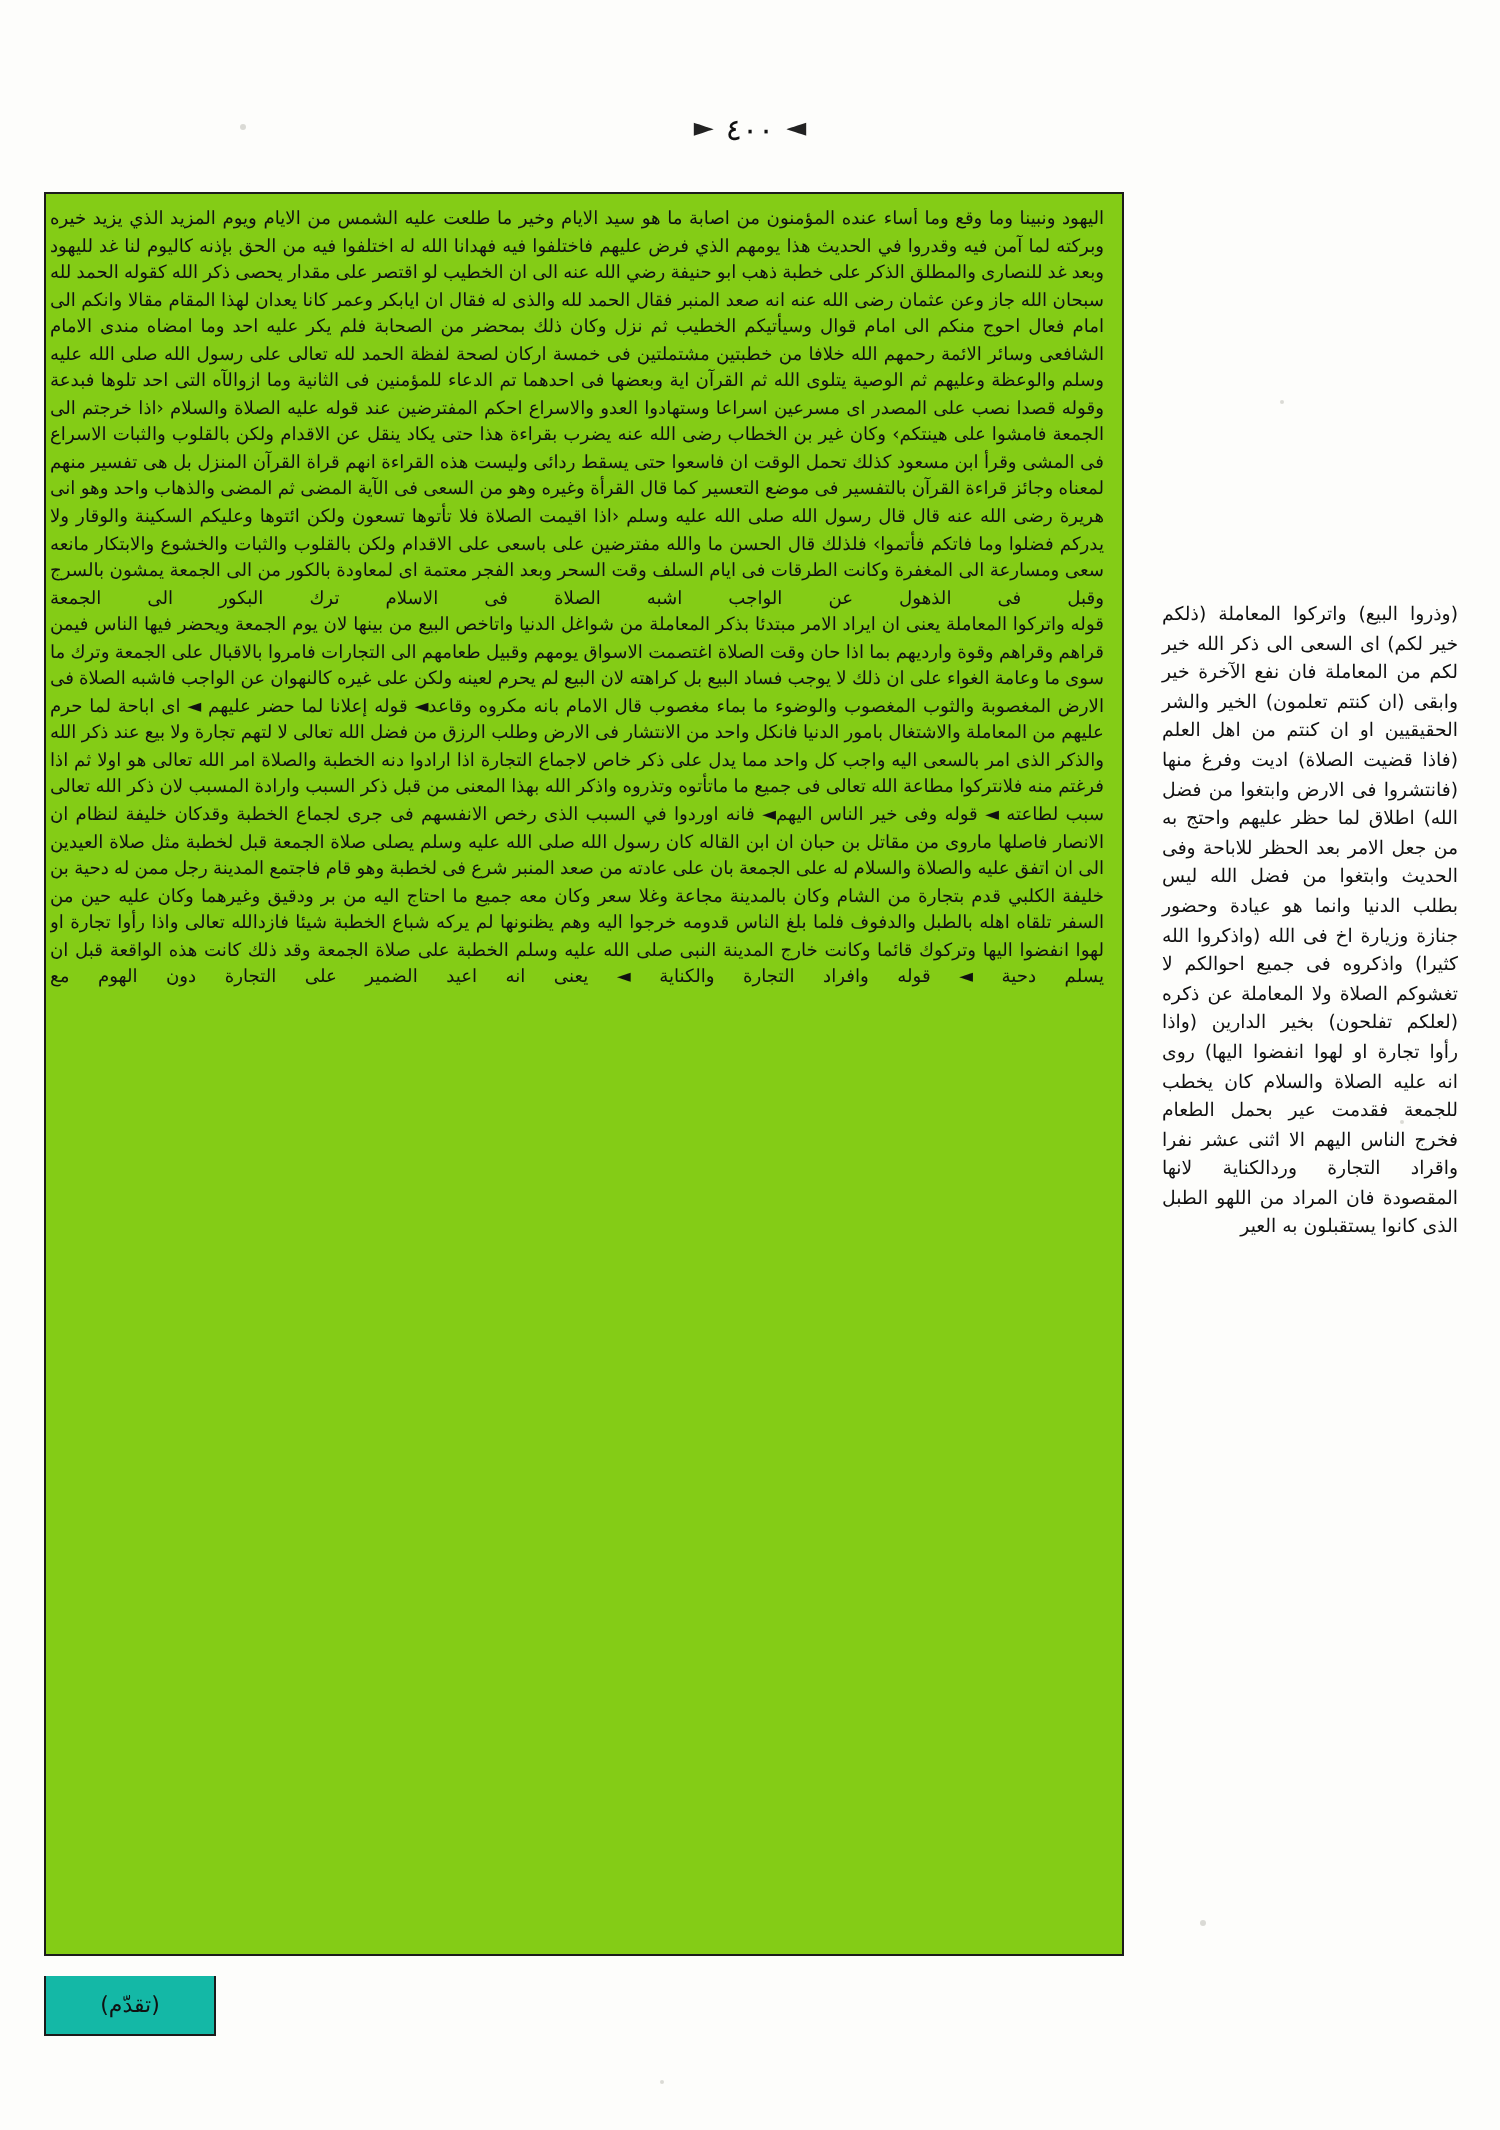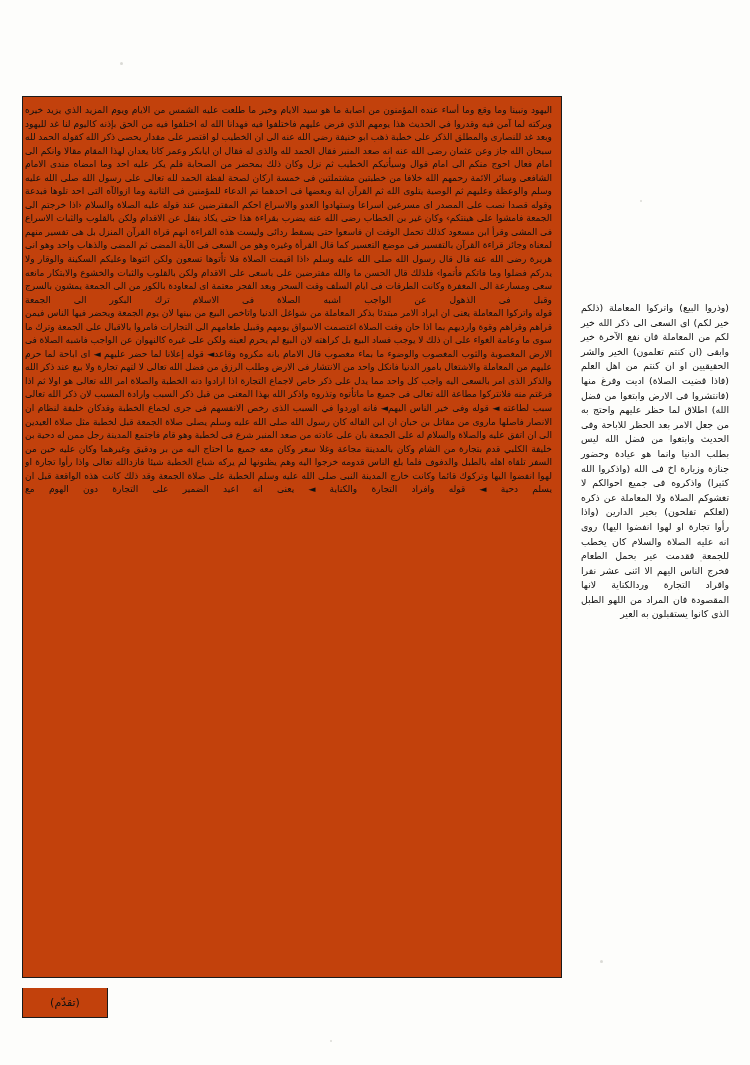--- a/index.html
+++ b/index.html
@@ -48,21 +48,21 @@
   
   .main-frame {
     position: absolute;
     left: 22px;
     top: 96px;
     width: 540px;
     height: 882px;
     border: 1.6px solid #1b1b1b;
     box-sizing: border-box;
     padding: 7px 9px 7px 2px;
-    background: #c2410c;
+    background: #84cc16;
   }
   .main-frame .inner {
     direction: rtl;
     text-align: justify;
     text-align-last: justify;
     font-size: 9.1px;
     line-height: 13.55px;
     letter-spacing: -0.1px;
     word-spacing: -0.4px;
     font-family: "DejaVu Sans", sans-serif;
@@ -99,21 +99,21 @@
     width: 86px;
     height: 30px;
     border: 1.4px solid #1b1b1b;
     border-top: none;
     box-sizing: border-box;
     direction: rtl;
     display: flex;
     align-items: center;
     justify-content: center;
     font-size: 11px;
-    background: #c2410c;
+    background: #14b8a6;
   }
 
   
   .speck {
     position: absolute;
     background: #bdbdb6;
     border-radius: 50%;
     opacity: .55;
   }
 </style>
@@ -121,20 +121,23 @@
 <body>
 
 <div class="page">
 
   <div class="speck" style="left:120px; top:62px; width:3px; height:3px;"></div>
   <div class="speck" style="left:640px; top:200px; width:2px; height:2px;"></div>
   <div class="speck" style="left:700px; top:560px; width:2px; height:2px;"></div>
   <div class="speck" style="left:600px; top:960px; width:3px; height:3px;"></div>
   <div class="speck" style="left:330px; top:1040px; width:2px; height:2px;"></div>
 
+  <div class="page-number-band">
+    <span class="orn">◄</span><span class="num">٤٠٠</span><span class="orn">►</span>
+  </div>
 
   <div class="main-frame">
     <div class="inner">
       <p>اليهود ونبينا وما وقع وما أساء عنده المؤمنون من اصابة ما هو سيد الايام وخير ما طلعت عليه الشمس من الايام ويوم المزيد الذي يزيد خيره وبركته لما آمن فيه وقدروا في الحديث هذا يومهم الذي فرض عليهم فاختلفوا فيه فهدانا الله له اختلفوا فيه من الحق بإذنه كاليوم لنا غد لليهود وبعد غد للنصارى والمطلق الذكر على خطبة ذهب ابو حنيفة رضي الله عنه الى ان الخطيب لو اقتصر على مقدار يحصى ذكر الله كقوله الحمد لله سبحان الله جاز وعن عثمان رضى الله عنه انه صعد المنبر فقال الحمد لله والذى له فقال ان ايابكر وعمر كانا يعدان لهذا المقام مقالا وانكم الى امام فعال احوج منكم الى امام قوال وسيأتيكم الخطيب ثم نزل وكان ذلك بمحضر من الصحابة فلم يكر عليه احد وما امضاه مندى الامام الشافعى وسائر الائمة رحمهم الله خلافا من خطبتين مشتملتين فى خمسة اركان لصحة لفظة الحمد لله تعالى على رسول الله صلى الله عليه وسلم والوعظة وعليهم ثم الوصية يتلوى الله ثم القرآن اية وبعضها فى احدهما تم الدعاء للمؤمنين فى الثانية وما ازوالآه التى احد تلوها فبدعة وقوله قصدا نصب على المصدر اى مسرعين اسراعا وستهادوا العدو والاسراع احكم المفترضين عند قوله عليه الصلاة والسلام ‹اذا خرجتم الى الجمعة فامشوا على هينتكم› وكان غير بن الخطاب رضى الله عنه يضرب بقراءة هذا حتى يكاد ينقل عن الاقدام ولكن بالقلوب والثبات الاسراع فى المشى وقرأ ابن مسعود كذلك تحمل الوقت ان فاسعوا حتى يسقط ردائى وليست هذه القراءة انهم قراة القرآن المنزل بل هى تفسير منهم لمعناه وجائز قراءة القرآن بالتفسير فى موضع التعسير كما قال القرأة وغيره وهو من السعى فى الآية المضى ثم المضى والذهاب واحد وهو انى هريرة رضى الله عنه قال قال رسول الله صلى الله عليه وسلم ‹اذا اقيمت الصلاة فلا تأتوها تسعون ولكن ائتوها وعليكم السكينة والوقار ولا يدركم فضلوا وما فاتكم فأتموا› فلذلك قال الحسن ما والله مفترضين على باسعى على الاقدام ولكن بالقلوب والثبات والخشوع والابتكار مانعه سعى ومسارعة الى المغفرة وكانت الطرقات فى ايام السلف وقت السحر وبعد الفجر معتمة اى لمعاودة بالكور من الى الجمعة يمشون بالسرج وقبل فى الذهول عن الواجب اشبه الصلاة فى الاسلام ترك البكور الى الجمعة</p>
       <p>قوله واتركوا المعاملة يعنى ان ايراد الامر مبتدئا بذكر المعاملة من شواغل الدنيا واتاخص البيع من بينها لان يوم الجمعة ويحضر فيها الناس فيمن قراهم وقراهم وقوة وارديهم بما اذا حان وقت الصلاة اغتصمت الاسواق يومهم وقبيل طعامهم الى التجارات فامروا بالاقبال على الجمعة وترك ما سوى ما وعامة الغواء على ان ذلك لا يوجب فساد البيع بل كراهته لان البيع لم يحرم لعينه ولكن على غيره كالنهوان عن الواجب فاشبه الصلاة فى الارض المغصوبة والثوب المغصوب والوضوء ما بماء مغصوب قال الامام بانه مكروه وقاعد◄ قوله إعلانا لما حضر عليهم ◄ اى اباحة لما حرم عليهم من المعاملة والاشتغال بامور الدنيا فانكل واحد من الانتشار فى الارض وطلب الرزق من فضل الله تعالى لا لتهم تجارة ولا بيع عند ذكر الله والذكر الذى امر بالسعى اليه واجب كل واحد مما يدل على ذكر خاص لاجماع التجارة اذا ارادوا دنه الخطبة والصلاة امر الله تعالى هو اولا ثم اذا فرغتم منه فلانتركوا مطاعة الله تعالى فى جميع ما ماتأتوه وتذروه واذكر الله بهذا المعنى من قبل ذكر السبب وارادة المسبب لان ذكر الله تعالى سبب لطاعته ◄ قوله وفى خير الناس اليهم◄ فانه اوردوا في السبب الذى رخص الانفسهم فى جرى لجماع الخطبة وقدكان خليفة لنظام ان الانصار فاصلها ماروى من مقاتل بن حبان ان ابن القاله كان رسول الله صلى الله عليه وسلم يصلى صلاة الجمعة قبل لخطبة مثل صلاة العيدين الى ان اتفق عليه والصلاة والسلام له على الجمعة بان على عادته من صعد المنبر شرع فى لخطبة وهو قام فاجتمع المدينة رجل ممن له دحية بن خليفة الكلبي قدم بتجارة من الشام وكان بالمدينة مجاعة وغلا سعر وكان معه جميع ما احتاج اليه من بر ودقيق وغيرهما وكان عليه حين من السفر تلقاه اهله بالطبل والدفوف فلما بلغ الناس قدومه خرجوا اليه وهم يظنونها لم يركه شباع الخطبة شيئا فازدالله تعالى واذا رأوا تجارة او لهوا انفضوا اليها وتركوك قائما وكانت خارج المدينة النبى صلى الله عليه وسلم الخطبة على صلاة الجمعة وقد ذلك كانت هذه الواقعة قبل ان يسلم دحية ◄ قوله وافراد التجارة والكناية ◄ يعنى انه اعيد الضمير على التجارة دون الهوم مع</p>
     </div>
   </div>
 
   <div class="margin-col">
     <p>(وذروا البيع) واتركوا المعاملة (ذلكم خير لكم) اى السعى الى ذكر الله خير لكم من المعاملة فان نفع الآخرة خير وابقى (ان كنتم تعلمون) الخير والشر الحقيقيين او ان كنتم من اهل العلم (فاذا قضيت الصلاة) اديت وفرغ منها (فانتشروا فى الارض وابتغوا من فضل الله) اطلاق لما حظر عليهم واحتج به من جعل الامر بعد الحظر للاباحة وفى الحديث وابتغوا من فضل الله ليس بطلب الدنيا وانما هو عيادة وحضور جنازة وزيارة اخ فى الله (واذكروا الله كثيرا) واذكروه فى جميع احوالكم لا تغشوكم الصلاة ولا المعاملة عن ذكره (لعلكم تفلحون) بخير الدارين (واذا رأوا تجارة او لهوا انفضوا اليها) روى انه عليه الصلاة والسلام كان يخطب للجمعة فقدمت عير بحمل الطعام فخرج الناس اليهم الا اثنى عشر نفرا واقراد التجارة وردالكناية لانها المقصودة فان المراد من اللهو الطبل الذى كانوا يستقبلون به العير</p>

